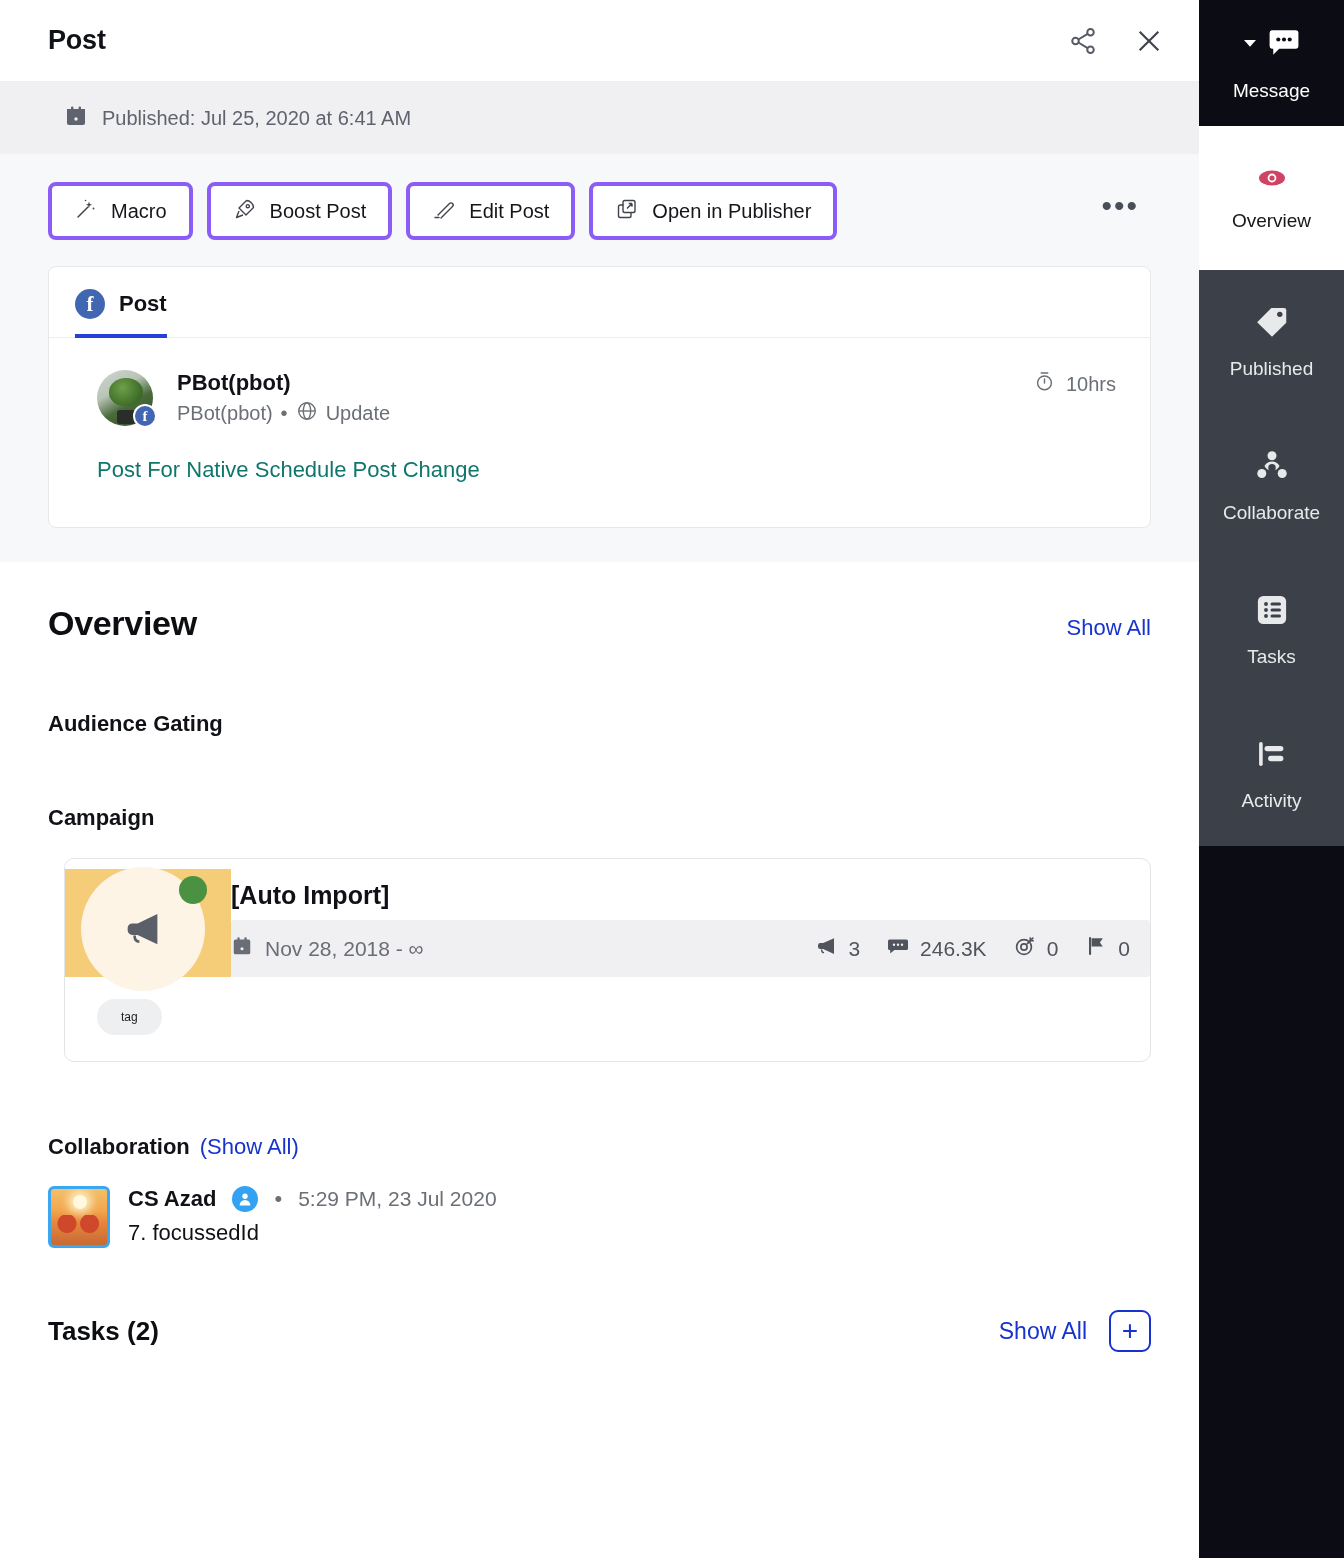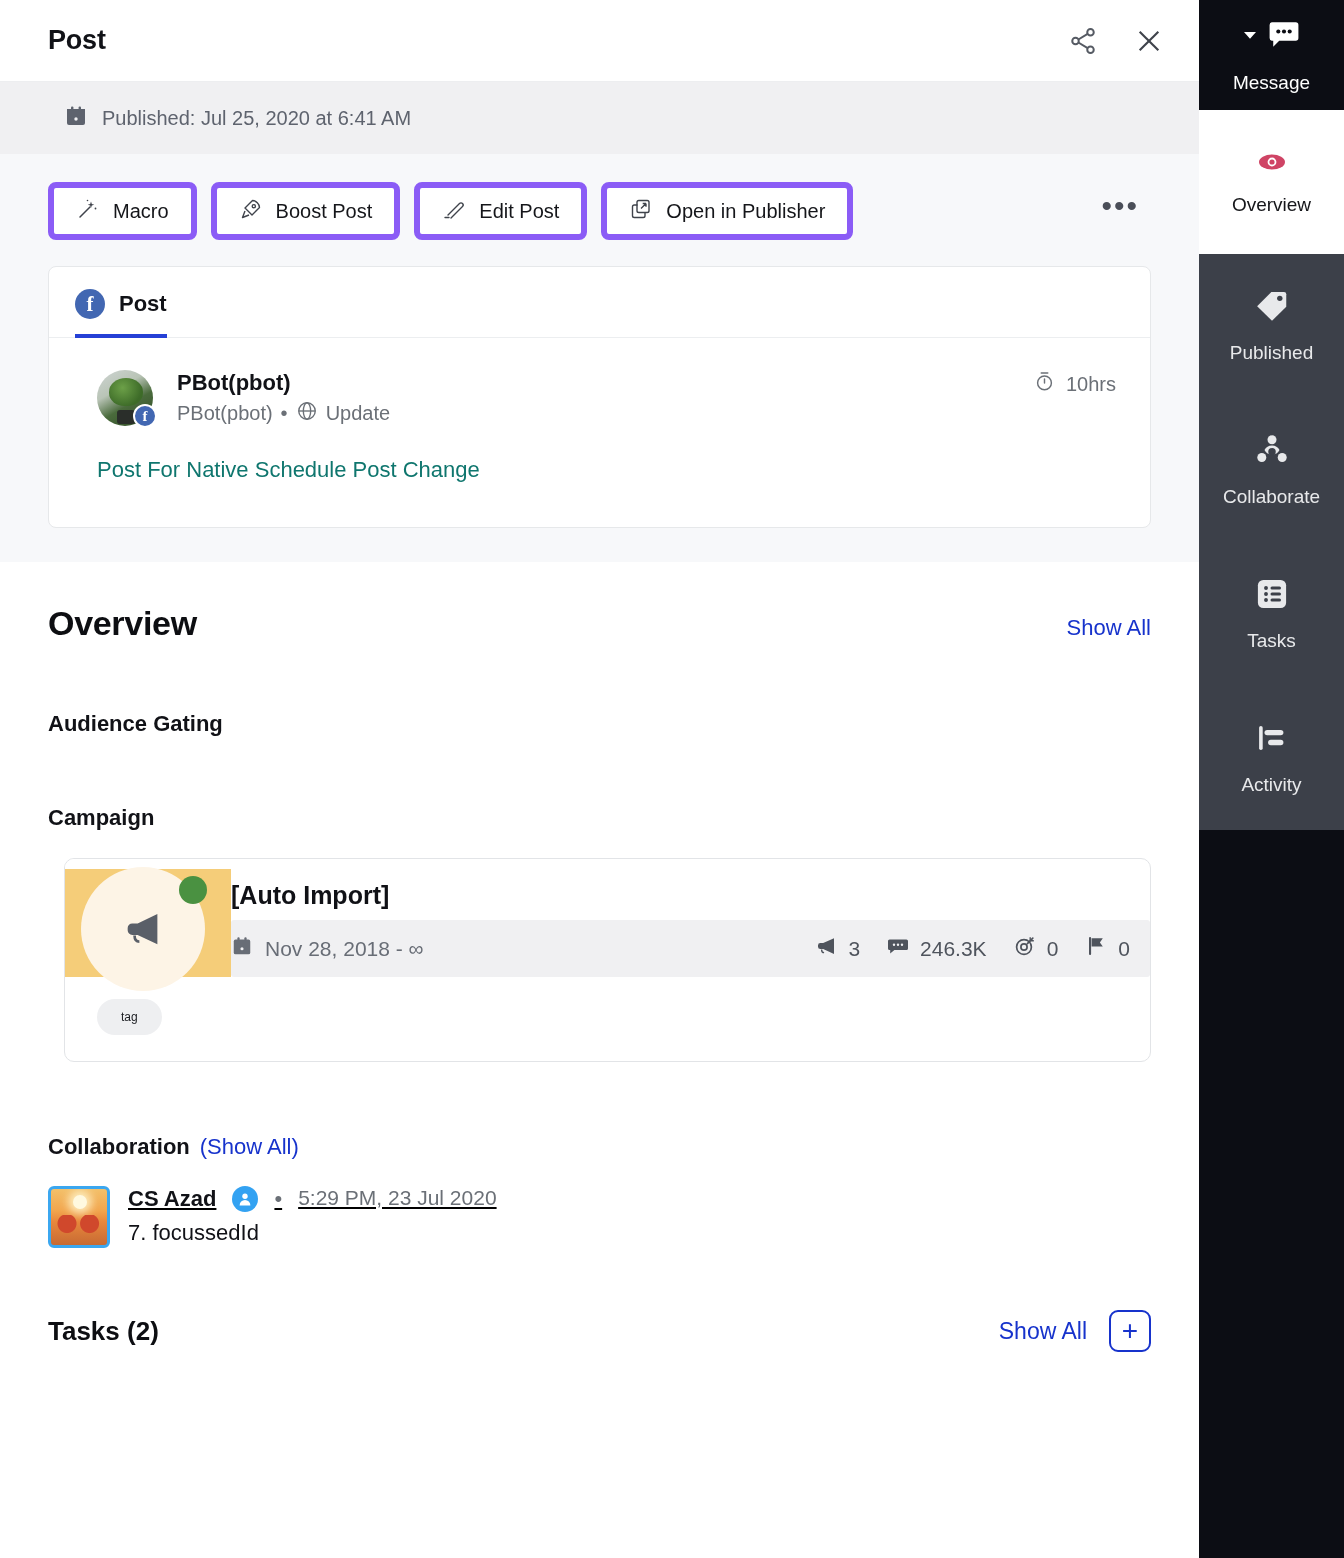--- a/index.html
+++ b/index.html
@@ -27,21 +27,21 @@
     height: 72px; background:#f0f0f2;
     display:flex; align-items:center; padding-left:64px; gap:14px;
   }
   .publishbar .ptext { font-size:20px; color:#5e636e; font-weight:500; }
 
   .toolbar {
     background:#f7f8fa; padding: 28px 30px 26px 48px;
     display:flex; align-items:center; gap:14px;
   }
   .tbtn {
-    background:#fff; border:6px solid #8b5cf6; border-radius:8px;
+    background:#fff; border:4px solid #8b5cf6; border-radius:8px;
     height:58px; display:flex; align-items:center; gap:13px;
     padding: 0 22px; cursor:pointer;
     font-size:20px; color:#15161a;
   }
   .tbtn svg { flex:none; }
   .kebab { margin-left:auto; margin-right:30px; color:#4a4e58; font-size:30px; letter-spacing:2px; cursor:pointer; line-height:1; padding-bottom:10px;}
 
   
   .postwrap { background:#f7f8fa; padding: 0 48px 34px 48px; }
   .postcard { background:#fff; border:1px solid #e6e8ea; border-radius:8px; }
@@ -123,21 +123,21 @@
   }
   .collab-avatar:before {
     content:""; position:absolute; left:22px; top:6px; width:14px; height:14px; border-radius:50%;
     background:#fff9e0; box-shadow:0 0 8px 5px rgba(255,248,210,.8);
   }
   .collab-avatar:after {
     content:""; position:absolute; left:4px; top:26px; width:48px; height:19px;
     background: radial-gradient(circle at 25% 45%, #d0482c 0 9px, transparent 10px),
                 radial-gradient(circle at 72% 45%, #d0482c 0 9px, transparent 10px);
   }
-  .collabmeta { display:flex; align-items:flex-start; gap:16px; font-size:22px;text-decoration:underline; }
+  .collabmeta { display:flex; align-items:center; gap:16px; font-size:22px; }
   .cname { font-weight:bold; color:#111217; }
   .cuser-icon { width:26px; height:26px; border-radius:50%; background:#33a2f2; display:flex; align-items:center; justify-content:center; flex:none;}
   .cdot { color:#6b7077; }
   .ctime { color:#6b7077; font-size:21px; }
   .cmsg { font-size:22px; color:#111217; margin-top:8px; }
 
   
   .s-tasks { margin-top: 62px; display:flex; align-items:center; padding-bottom: 10px;}
   .taskstitle { font-size:26px; font-weight:bold; color:#0d0e12; }
   .taskactions { margin-left:auto; display:flex; align-items:center; gap:22px; }
@@ -147,21 +147,21 @@
     display:flex; align-items:center; justify-content:center; font-size:28px; cursor:pointer; line-height:1;
   }
 
   
   .sidebar { width:145px; height:1558px; flex:none; background:#0c0d14; display:flex; flex-direction:column; }
   .navitem {
     height:144px; display:flex; flex-direction:column; align-items:center; justify-content:center;
     gap:14px; cursor:pointer; position:relative;
   }
   .navitem .lbl { font-size:19px; }
-  .nav-message { background:#0c0d14; color:#ffffff; height:110px; }
+  .nav-message { background:#0c0d14; color:#ffffff; height:126px; }
   .nav-overview { background:#ffffff; color:#15161a; height:144px;}
   .nav-dark { background:#3c4049; color:#e8e9eb; height:144px;}
   .sidebar-filler { flex:1; background:#0c0d14; }
   .caretwrap { display:flex; align-items:center; gap:6px; }
 </style>
 </head>
 <body>
 
 <div class="app">
 

